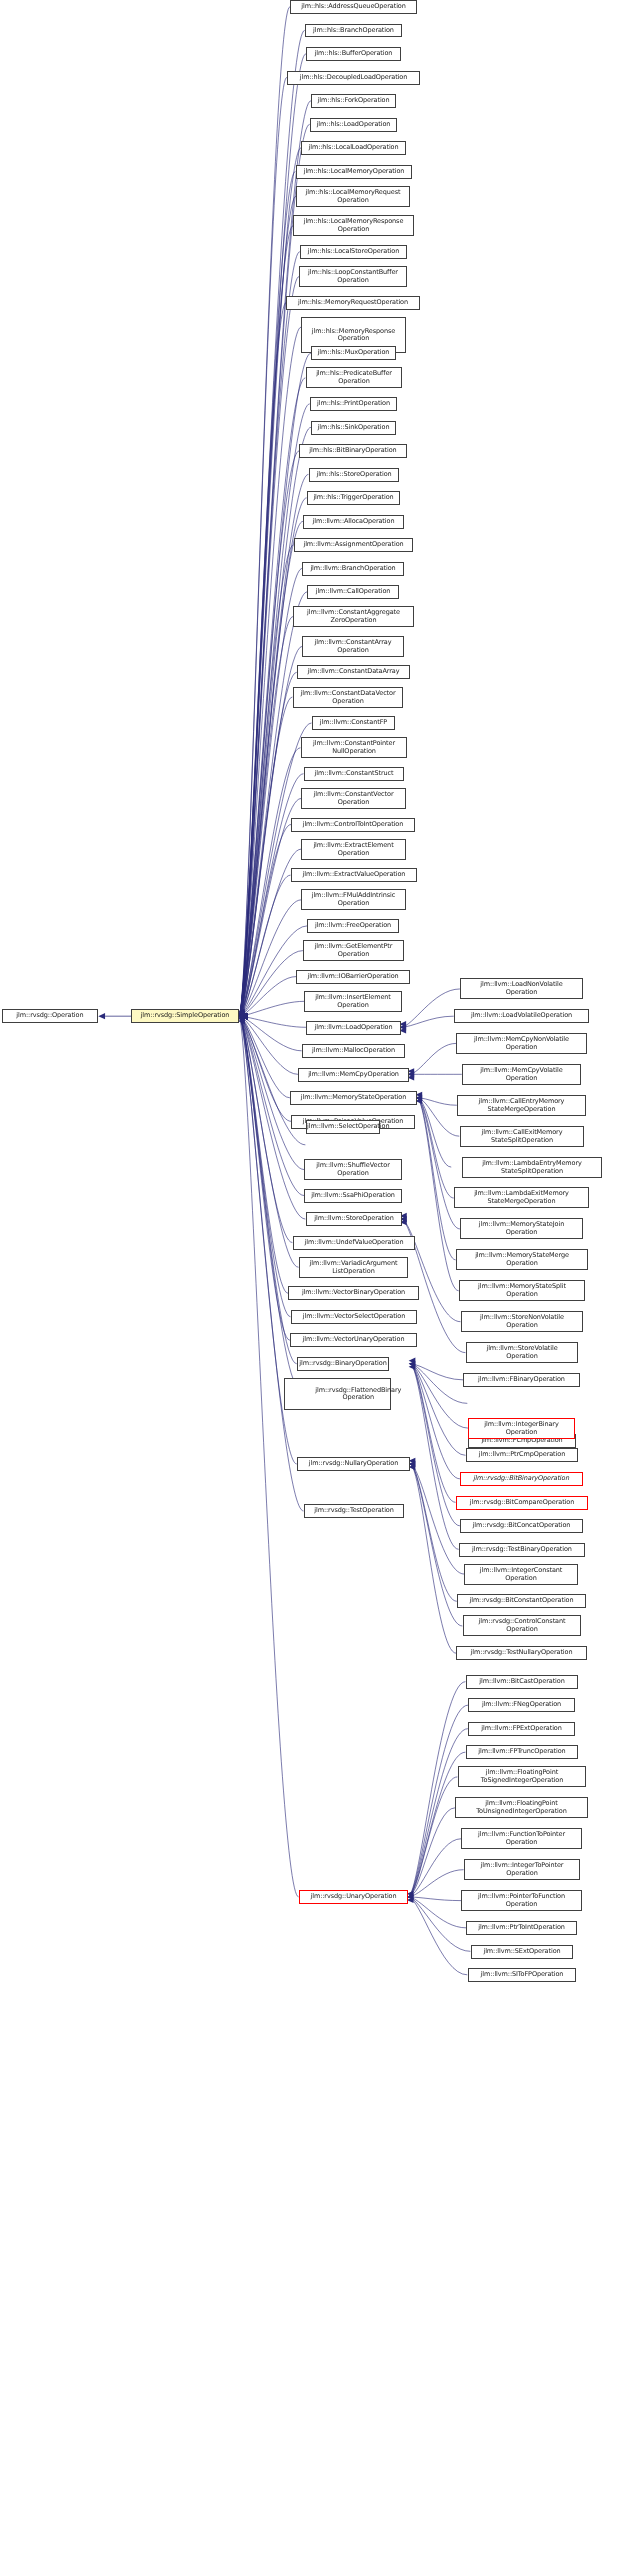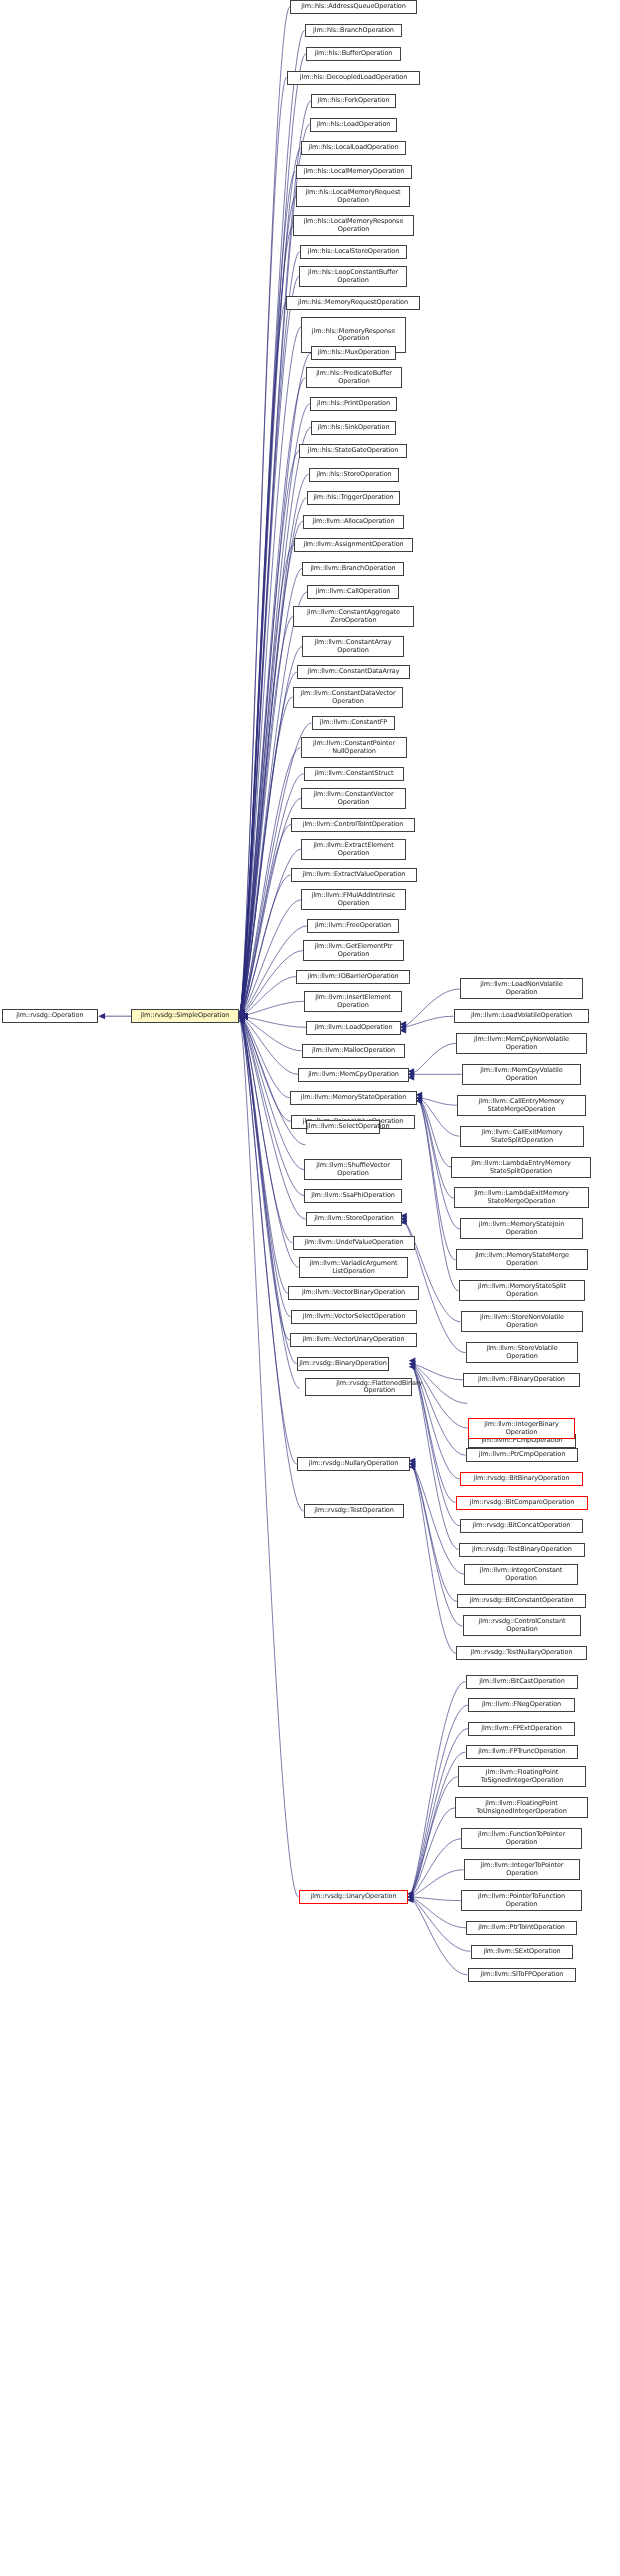--- a/index.html
+++ b/index.html
@@ -241,21 +241,21 @@
       <div class="node plain" style="left: 299px; top: 266px; width: 108px; height: 21px;"><span>jlm::hls::LoopConstantBuffer
 Operation</span></div>
       <div class="node plain" style="left: 286px; top: 296px; width: 134px; height: 13.6px;"><span>jlm::hls::MemoryRequestOperation</span></div>
       <div class="node plain" style="left: 301px; top: 317px; width: 105px; height: 36px;"><span>jlm::hls::MemoryResponse
 Operation</span></div>
       <div class="node plain" style="left: 311px; top: 346px; width: 85px; height: 13.6px;"><span>jlm::hls::MuxOperation</span></div>
       <div class="node plain" style="left: 306px; top: 367px; width: 96px; height: 21px;"><span>jlm::hls::PredicateBuffer
 Operation</span></div>
       <div class="node plain" style="left: 310px; top: 397px; width: 87px; height: 13.6px;"><span>jlm::hls::PrintOperation</span></div>
       <div class="node plain" style="left: 311px; top: 421px; width: 85px; height: 13.6px;"><span>jlm::hls::SinkOperation</span></div>
-      <div class="node plain" style="left: 299px; top: 444px; width: 108px; height: 13.6px;"><span>jlm::hls::StateGateOperation</span></div>
+      <div class="node plain" style="left: 299px; top: 444px; width: 108px; height: 13.6px;"><span>jlm::hls::BitBinaryOperation</span></div>
       <div class="node plain" style="left: 309px; top: 468px; width: 90px; height: 13.6px;"><span>jlm::hls::StoreOperation</span></div>
       <div class="node plain" style="left: 307px; top: 491px; width: 93px; height: 13.6px;"><span>jlm::hls::TriggerOperation</span></div>
       <div class="node plain" style="left: 303px; top: 515px; width: 101px; height: 13.6px;"><span>jlm::llvm::AllocaOperation</span></div>
       <div class="node plain" style="left: 294px; top: 538px; width: 119px; height: 13.6px;"><span>jlm::llvm::AssignmentOperation</span></div>
       <div class="node plain" style="left: 302px; top: 562px; width: 102px; height: 13.6px;"><span>jlm::llvm::BranchOperation</span></div>
       <div class="node plain" style="left: 307px; top: 585px; width: 92px; height: 13.6px;"><span>jlm::llvm::CallOperation</span></div>
       <div class="node plain" style="left: 293px; top: 606px; width: 121px; height: 21px;"><span>jlm::llvm::ConstantAggregate
 ZeroOperation</span></div>
       <div class="node plain" style="left: 302px; top: 636px; width: 102px; height: 21px;"><span>jlm::llvm::ConstantArray
 Operation</span></div>
@@ -290,56 +290,56 @@
 Operation</span></div>
       <div class="node plain" style="left: 304px; top: 1189px; width: 98px; height: 13.6px;"><span>jlm::llvm::SsaPhiOperation</span></div>
       <div class="node plain" style="left: 306px; top: 1212px; width: 96px; height: 13.6px;"><span>jlm::llvm::StoreOperation</span></div>
       <div class="node plain" style="left: 293px; top: 1236px; width: 122px; height: 13.6px;"><span>jlm::llvm::UndefValueOperation</span></div>
       <div class="node plain" style="left: 299px; top: 1257px; width: 109px; height: 21px;"><span>jlm::llvm::VariadicArgument
 ListOperation</span></div>
       <div class="node plain" style="left: 288px; top: 1286px; width: 131px; height: 13.6px;"><span>jlm::llvm::VectorBinaryOperation</span></div>
       <div class="node plain" style="left: 291px; top: 1310px; width: 126px; height: 13.6px;"><span>jlm::llvm::VectorSelectOperation</span></div>
       <div class="node plain" style="left: 290px; top: 1333px; width: 127px; height: 13.6px;"><span>jlm::llvm::VectorUnaryOperation</span></div>
       <div class="node plain" style="left: 297px; top: 1357px; width: 92px; height: 13.6px;"><span>jlm::rvsdg::BinaryOperation</span></div>
-      <div class="node plain" style="left: 305px; top: 1378px; width: 107px; height: 18px; padding-left: 44px;"><span>jlm::rvsdg::FlattenedBinary
+      <div class="node plain" style="left: 284px; top: 1378px; width: 107px; height: 32px; padding-left: 44px;"><span>jlm::rvsdg::FlattenedBinary
 Operation</span></div>
       <div class="node plain" style="left: 297px; top: 1457px; width: 113px; height: 13.6px;"><span>jlm::rvsdg::NullaryOperation</span></div>
       <div class="node plain" style="left: 304px; top: 1504px; width: 100px; height: 13.6px;"><span>jlm::rvsdg::TestOperation</span></div>
       <div class="node hl" style="left: 299px; top: 1890px; width: 109px; height: 13.6px;"><span>jlm::rvsdg::UnaryOperation</span></div>
       <div class="node plain" style="left: 460px; top: 978px; width: 123px; height: 21px;"><span>jlm::llvm::LoadNonVolatile
 Operation</span></div>
       <div class="node plain" style="left: 454px; top: 1009px; width: 135px; height: 13.6px;"><span>jlm::llvm::LoadVolatileOperation</span></div>
       <div class="node plain" style="left: 456px; top: 1033px; width: 131px; height: 21px;"><span>jlm::llvm::MemCpyNonVolatile
 Operation</span></div>
       <div class="node plain" style="left: 462px; top: 1064px; width: 119px; height: 21px;"><span>jlm::llvm::MemCpyVolatile
 Operation</span></div>
       <div class="node plain" style="left: 457px; top: 1095px; width: 129px; height: 21px;"><span>jlm::llvm::CallEntryMemory
 StateMergeOperation</span></div>
       <div class="node plain" style="left: 460px; top: 1126px; width: 124px; height: 21px;"><span>jlm::llvm::CallExitMemory
 StateSplitOperation</span></div>
-      <div class="node plain" style="left: 451px; top: 1157px; width: 140px; height: 21px;"><span>jlm::llvm::LambdaEntryMemory
+      <div class="node plain" style="left: 462px; top: 1157px; width: 140px; height: 21px;"><span>jlm::llvm::LambdaEntryMemory
 StateSplitOperation</span></div>
       <div class="node plain" style="left: 454px; top: 1187px; width: 135px; height: 21px;"><span>jlm::llvm::LambdaExitMemory
 StateMergeOperation</span></div>
       <div class="node plain" style="left: 460px; top: 1218px; width: 123px; height: 21px;"><span>jlm::llvm::MemoryStateJoin
 Operation</span></div>
       <div class="node plain" style="left: 456px; top: 1249px; width: 132px; height: 21px;"><span>jlm::llvm::MemoryStateMerge
 Operation</span></div>
       <div class="node plain" style="left: 459px; top: 1280px; width: 126px; height: 21px;"><span>jlm::llvm::MemoryStateSplit
 Operation</span></div>
       <div class="node plain" style="left: 461px; top: 1311px; width: 122px; height: 21px;"><span>jlm::llvm::StoreNonVolatile
 Operation</span></div>
       <div class="node plain" style="left: 466px; top: 1342px; width: 112px; height: 21px;"><span>jlm::llvm::StoreVolatile
 Operation</span></div>
       <div class="node plain" style="left: 463px; top: 1373px; width: 117px; height: 13.6px;"><span>jlm::llvm::FBinaryOperation</span></div>
       <div class="node plain" style="left: 468px; top: 1397px; width: 108px; height: 14px; margin-top: 37px;"><span>jlm::llvm::FCmpOperation</span></div>
       <div class="node hl" style="left: 468px; top: 1418px; width: 107px; height: 21px;"><span>jlm::llvm::IntegerBinary
 Operation</span></div>
       <div class="node plain" style="left: 466px; top: 1448px; width: 112px; height: 13.6px;"><span>jlm::llvm::PtrCmpOperation</span></div>
-      <div class="node hl" style="left: 460px; top: 1472px; width: 123px; height: 13.6px;"><span>jlm::rvsdg::BitBinaryOperation</span></div>
+      <div class="node hl" style="left: 460px; top: 1472px; width: 123px; height: 13.6px; font-style: italic;"><span>jlm::rvsdg::BitBinaryOperation</span></div>
       <div class="node hl" style="left: 456px; top: 1496px; width: 132px; height: 13.6px;"><span>jlm::rvsdg::BitCompareOperation</span></div>
       <div class="node plain" style="left: 460px; top: 1519px; width: 123px; height: 13.6px;"><span>jlm::rvsdg::BitConcatOperation</span></div>
       <div class="node plain" style="left: 459px; top: 1543px; width: 126px; height: 13.6px;"><span>jlm::rvsdg::TestBinaryOperation</span></div>
       <div class="node plain" style="left: 464px; top: 1564px; width: 114px; height: 21px;"><span>jlm::llvm::IntegerConstant
 Operation</span></div>
       <div class="node plain" style="left: 457px; top: 1594px; width: 129px; height: 13.6px;"><span>jlm::rvsdg::BitConstantOperation</span></div>
       <div class="node plain" style="left: 463px; top: 1615px; width: 118px; height: 21px;"><span>jlm::rvsdg::ControlConstant
 Operation</span></div>
       <div class="node plain" style="left: 456px; top: 1646px; width: 131px; height: 13.6px;"><span>jlm::rvsdg::TestNullaryOperation</span></div>
       <div class="node plain" style="left: 466px; top: 1675px; width: 112px; height: 13.6px;"><span>jlm::llvm::BitCastOperation</span></div>

